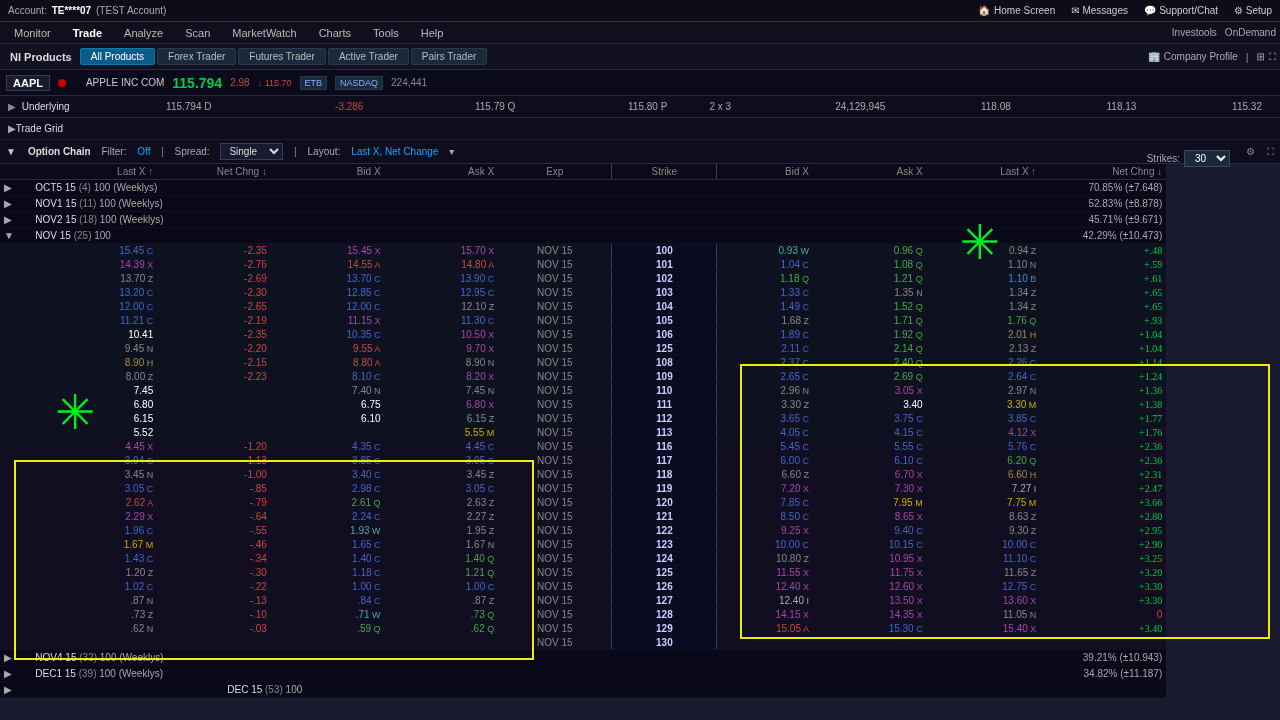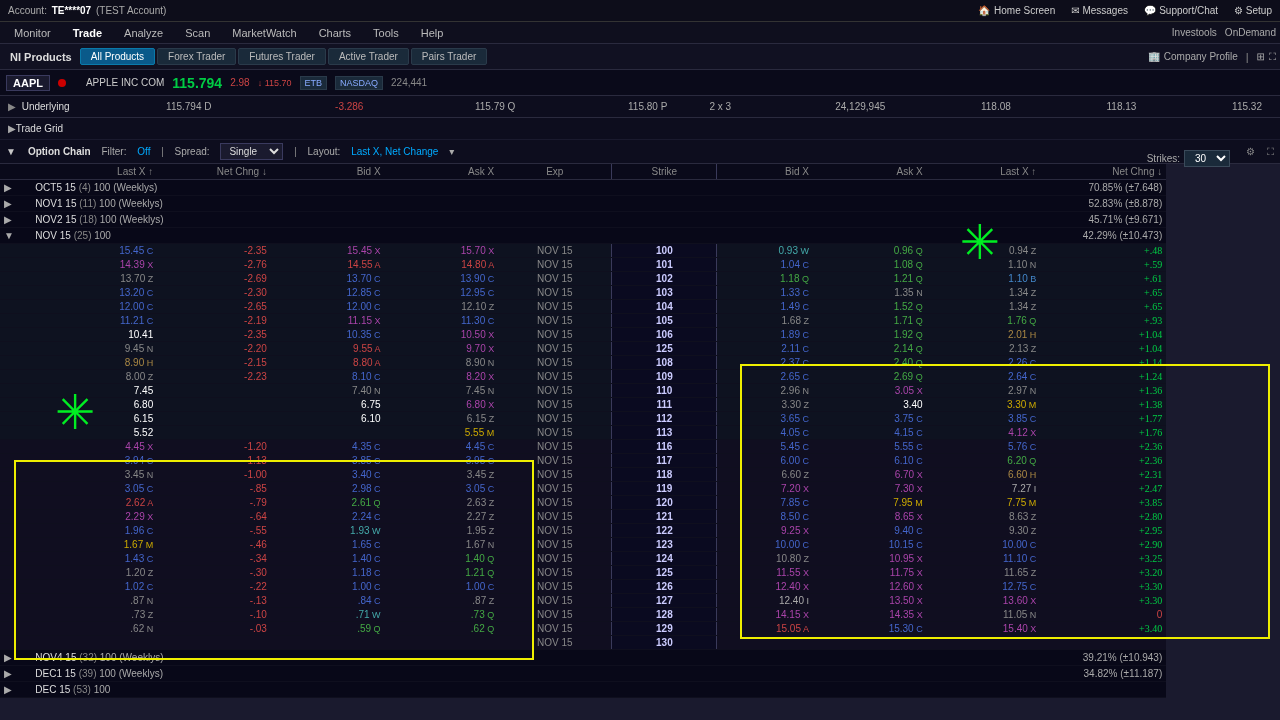--- a/index.html
+++ b/index.html
@@ -706,21 +706,21 @@
     <td style="text-align:left;"></td>
     <td class="white"><span class="vol-a">2.62</span><span class="vol-a" style="font-size:9px;"> A</span></td>
     <td class="red">-.79</td>
     <td class="white"><span class="vol-q">2.61</span><span class="vol-q" style="font-size:9px;"> Q</span></td>
     <td class="white"><span class="vol-z">2.63</span><span class="vol-z" style="font-size:9px;"> Z</span></td>
     <td class="center exp-col" style="color:#888;">NOV 15</td>
     <td class="center strike-col strike-div">120</td>
     <td class="white"><span class="vol-c">7.85</span><span class="vol-c" style="font-size:9px;"> C</span></td>
     <td class="white"><span class="vol-m">7.95</span><span class="vol-m" style="font-size:9px;"> M</span></td>
     <td class="white"><span class="vol-m">7.75</span><span class="vol-m" style="font-size:9px;"> M</span></td>
-    <td class="green">+3.85</td>
+    <td class="green">+3.66</td>
   </tr>
               <tr style="background:#100e20;">
     <td style="text-align:left;"></td>
     <td class="white"><span class="vol-x">2.29</span><span class="vol-x" style="font-size:9px;"> X</span></td>
     <td class="red">-.64</td>
     <td class="white"><span class="vol-c">2.24</span><span class="vol-c" style="font-size:9px;"> C</span></td>
     <td class="white"><span class="vol-z">2.27</span><span class="vol-z" style="font-size:9px;"> Z</span></td>
     <td class="center exp-col" style="color:#888;">NOV 15</td>
     <td class="center strike-col strike-div">121</td>
     <td class="white"><span class="vol-c">8.50</span><span class="vol-c" style="font-size:9px;"> C</span></td>
@@ -852,21 +852,21 @@
     <td colspan="4" style="text-align:right;color:#aaa;">39.21% (±10.943)</td>
   </tr>
               <tr class="section-row">
     <td>▶</td>
     <td colspan="4" style="text-align:left;"><span style="color:#ddd;">DEC1 15</span> <span style="color:#888;">(39)</span> <span style="color:#aaa;">100 (Weeklys)</span></td>
     <td colspan="2"></td>
     <td colspan="4" style="text-align:right;color:#aaa;">34.82% (±11.187)</td>
   </tr>
               <tr class="section-row">
     <td>▶</td>
-    <td colspan="4" style="text-align:left;"><span style="color:#ddd;">DEC 15</span> <span style="color:#888;">(53)</span> <span style="color:#aaa;">100</span></td>
+    <td colspan="4" style="text-align:center;"><span style="color:#ddd;">DEC 15</span> <span style="color:#888;">(53)</span> <span style="color:#aaa;">100</span></td>
     <td colspan="2"></td>
     <td colspan="4" style="text-align:right;color:#aaa;"></td>
   </tr>
             </tbody>
         </table>
       </div>
     </div>
   </div>
 </div>
 

